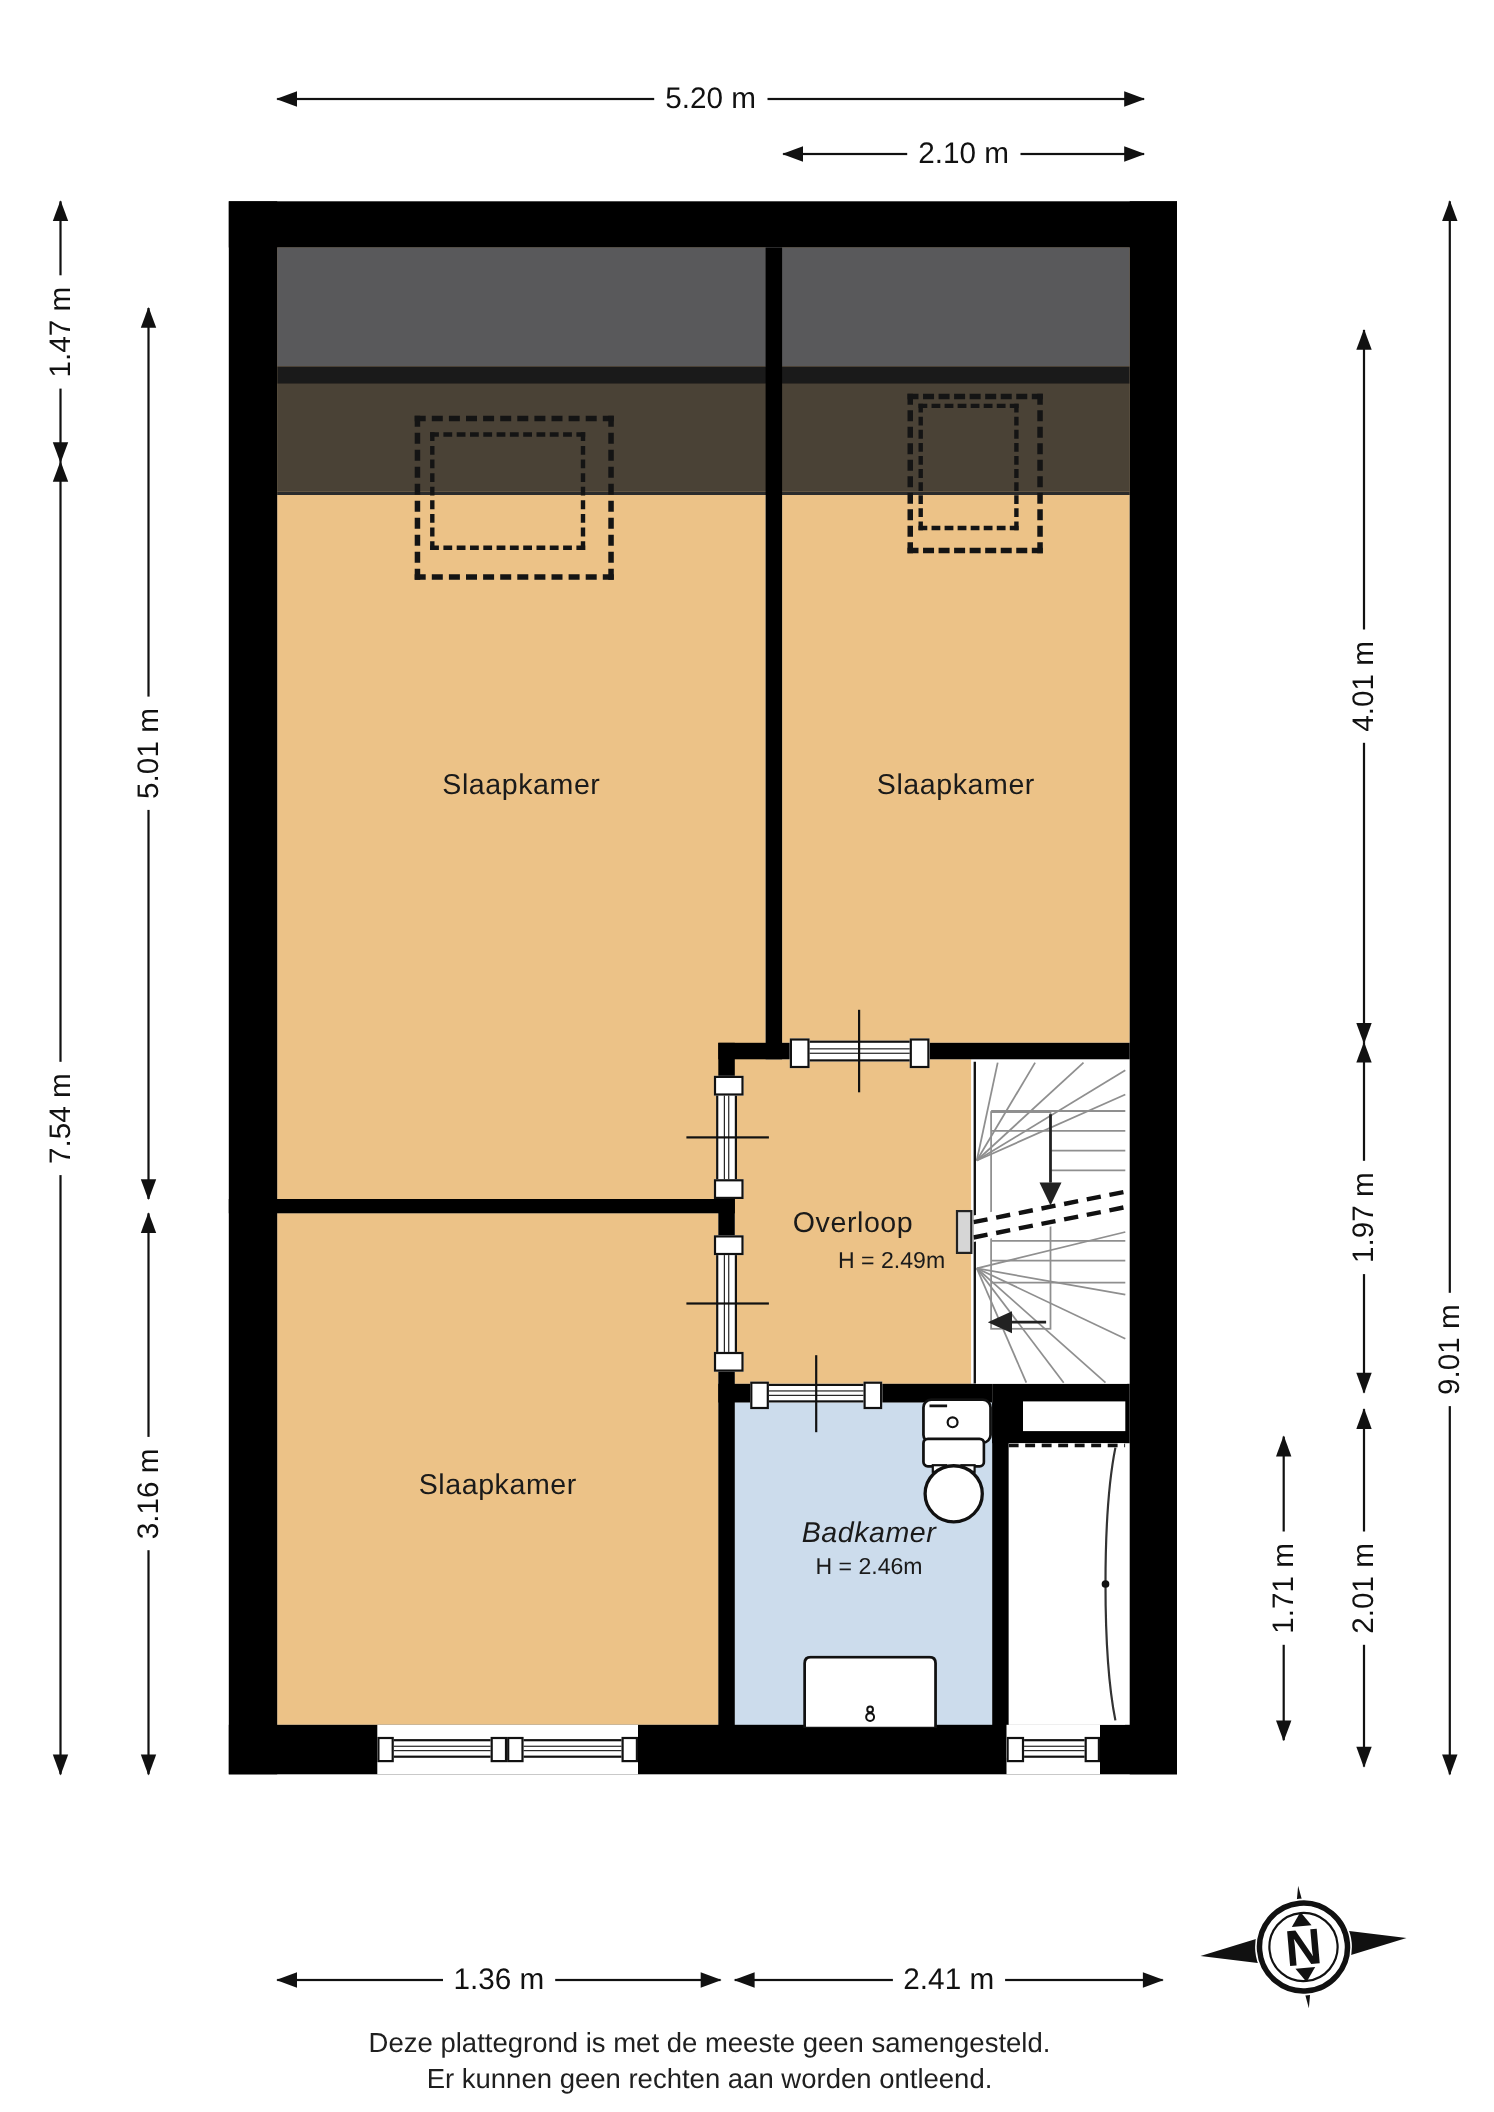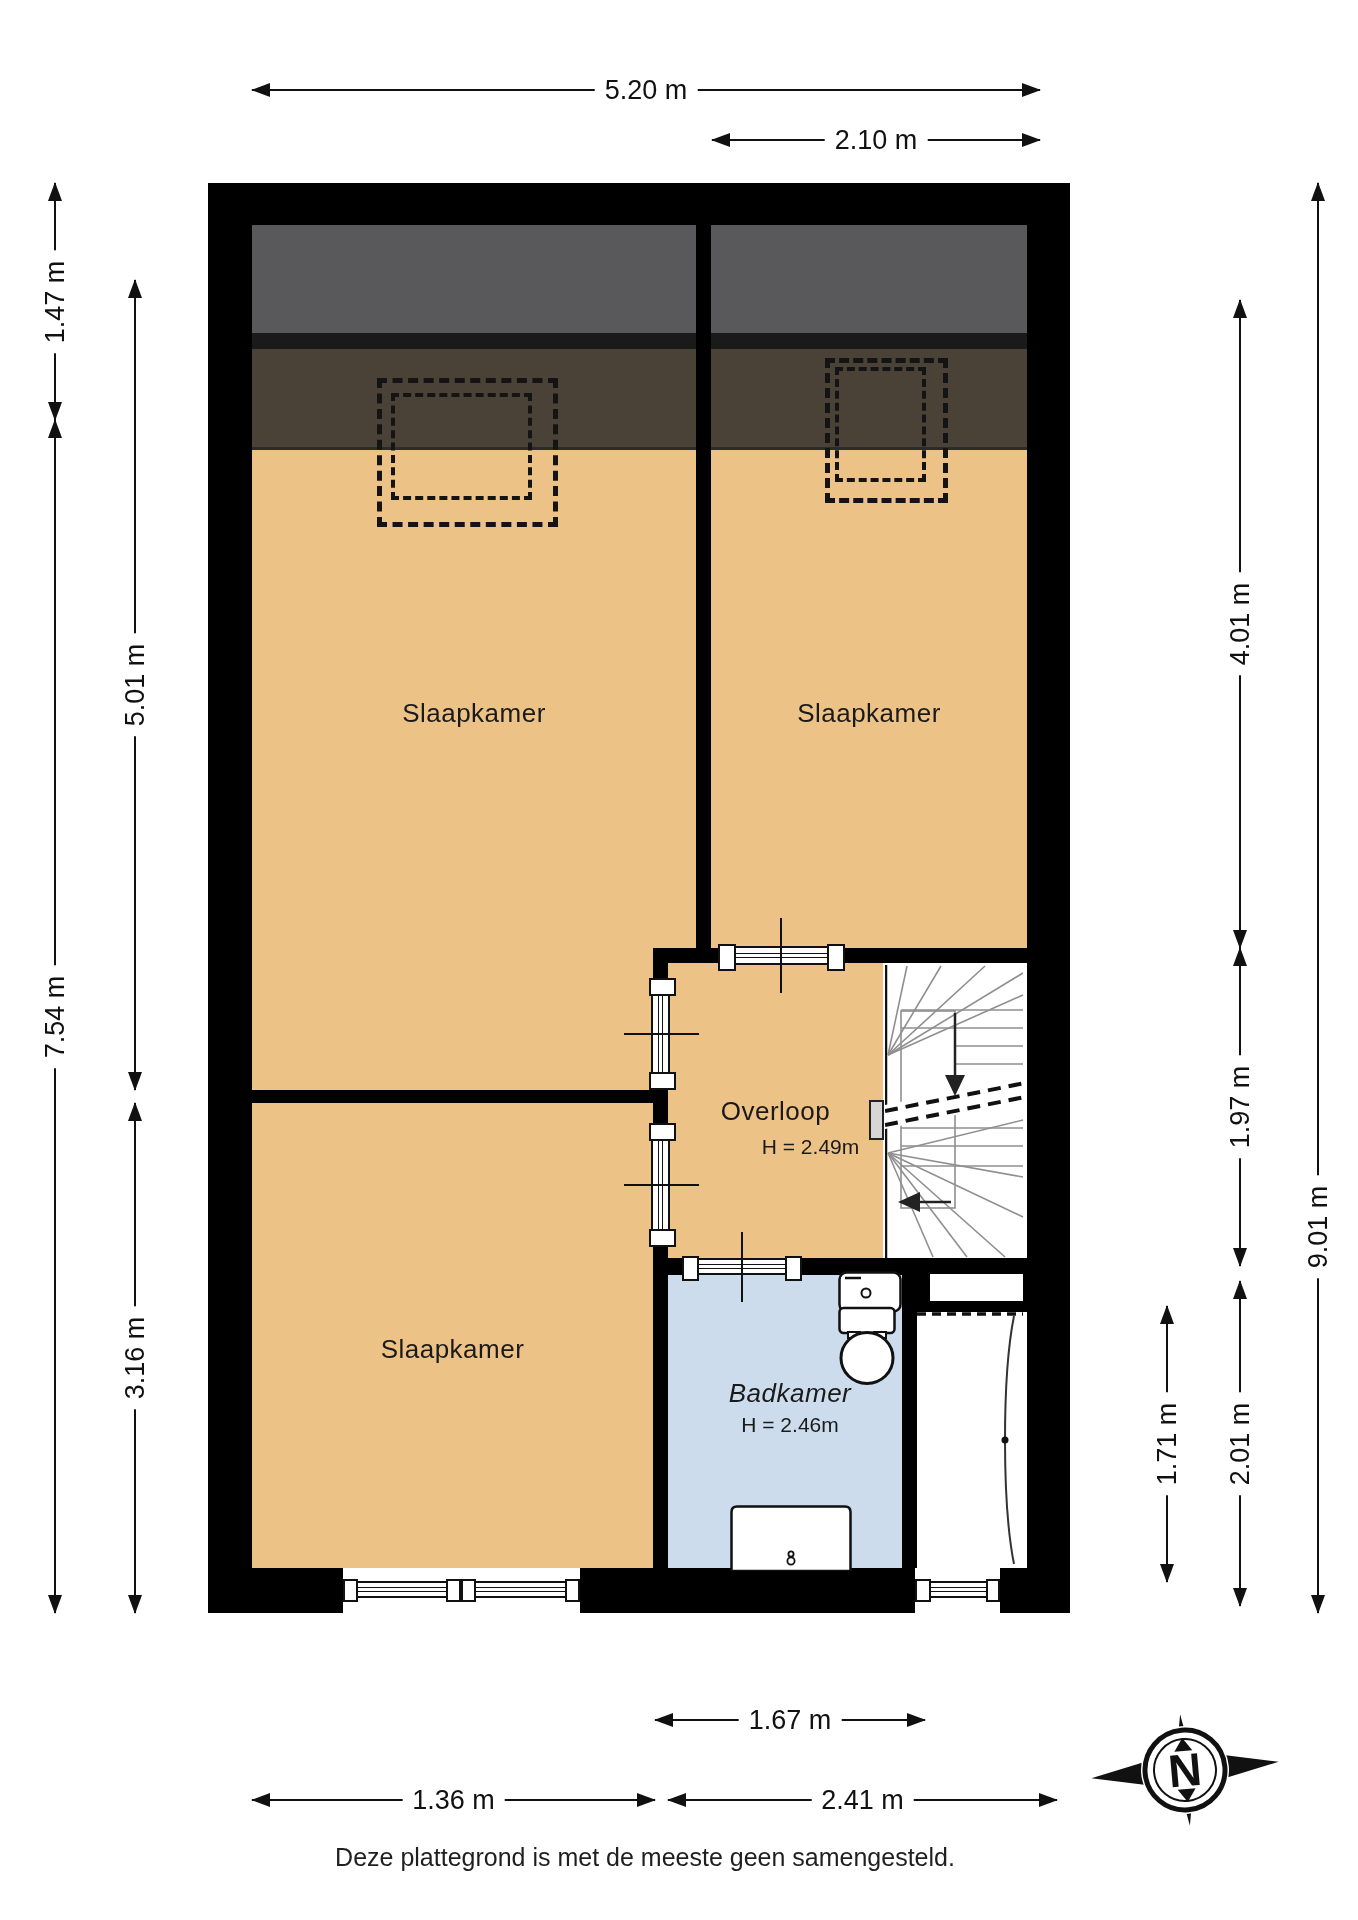--- a/index.html
+++ b/index.html
@@ -267,40 +267,35 @@
       <div class="ah down"></div>
     <span class="lbl vert">1.71 m</span>
   </div>
   <div class="dim" style="left:1298px;top:183px;width:40px;height:1430px;">
     <div class="line-v"></div>
       <div class="ah up"></div>
       <div class="ah down"></div>
     <span class="lbl vert low">9.01 m</span>
   </div>
 
-  <div class="dim" style="left:655px;top:1700px;width:270px;height:40px;">
-    <div class="line-h"></div>
-      <div class="ah left"></div>
-      <div class="ah right"></div>
-    <span class="lbl">1.67 m</span>
-  </div>
   <div class="dim" style="left:252px;top:1780px;width:403px;height:40px;">
     <div class="line-h"></div>
       <div class="ah left"></div>
       <div class="ah right"></div>
     <span class="lbl">1.36 m</span>
   </div>
   <div class="dim" style="left:668px;top:1780px;width:389px;height:40px;">
     <div class="line-h"></div>
       <div class="ah left"></div>
       <div class="ah right"></div>
     <span class="lbl">2.41 m</span>
   </div>
 
   <div class="footer" style="top:1843px;">Deze plattegrond is met de meeste geen samengesteld.</div>
+  <div class="footer" style="top:1876px;">Er kunnen geen rechten aan worden ontleend.</div>
 
   <svg class="abs" style="left:1085px;top:1690px;transform:rotate(-5deg);" width="200" height="160" viewBox="0 0 200 160">
     <polygon points="6,80 72,66 72,94" fill="#111"></polygon>
     <polygon points="194,80 128,66 128,94" fill="#111"></polygon>
     <polygon points="100,24 90,80 110,80" fill="#111"></polygon>
     <polygon points="100,136 90,80 110,80" fill="#111"></polygon>
     <circle cx="100" cy="80" r="44" fill="#fff"></circle>
     <circle cx="100" cy="80" r="40" fill="none" stroke="#111" stroke-width="5"></circle>
     <circle cx="100" cy="80" r="31" fill="none" stroke="#111" stroke-width="2"></circle>
     <polygon points="100,48 91,61 109,61" fill="#111"></polygon>

